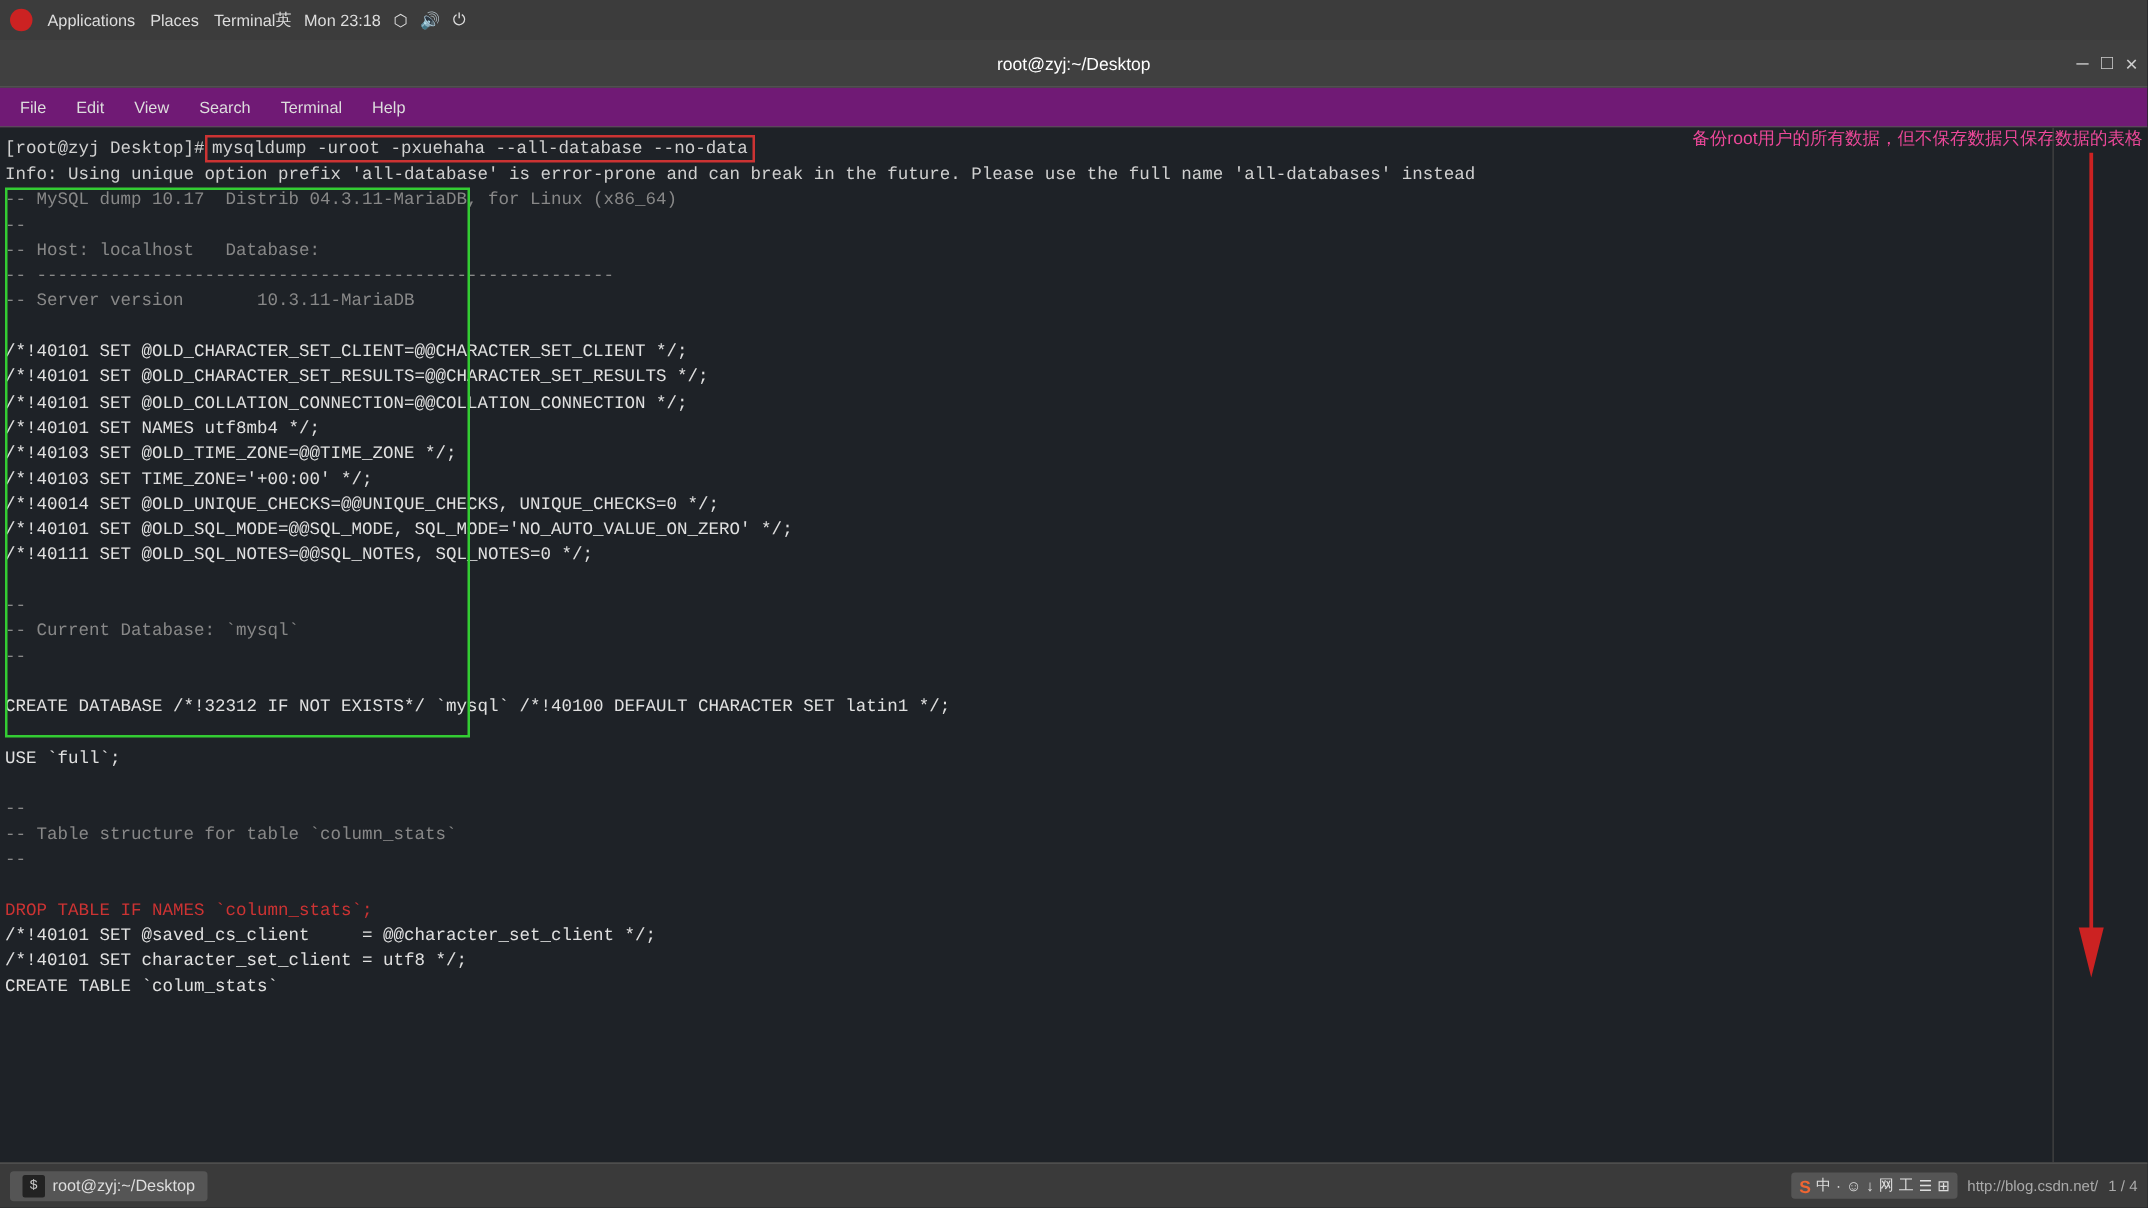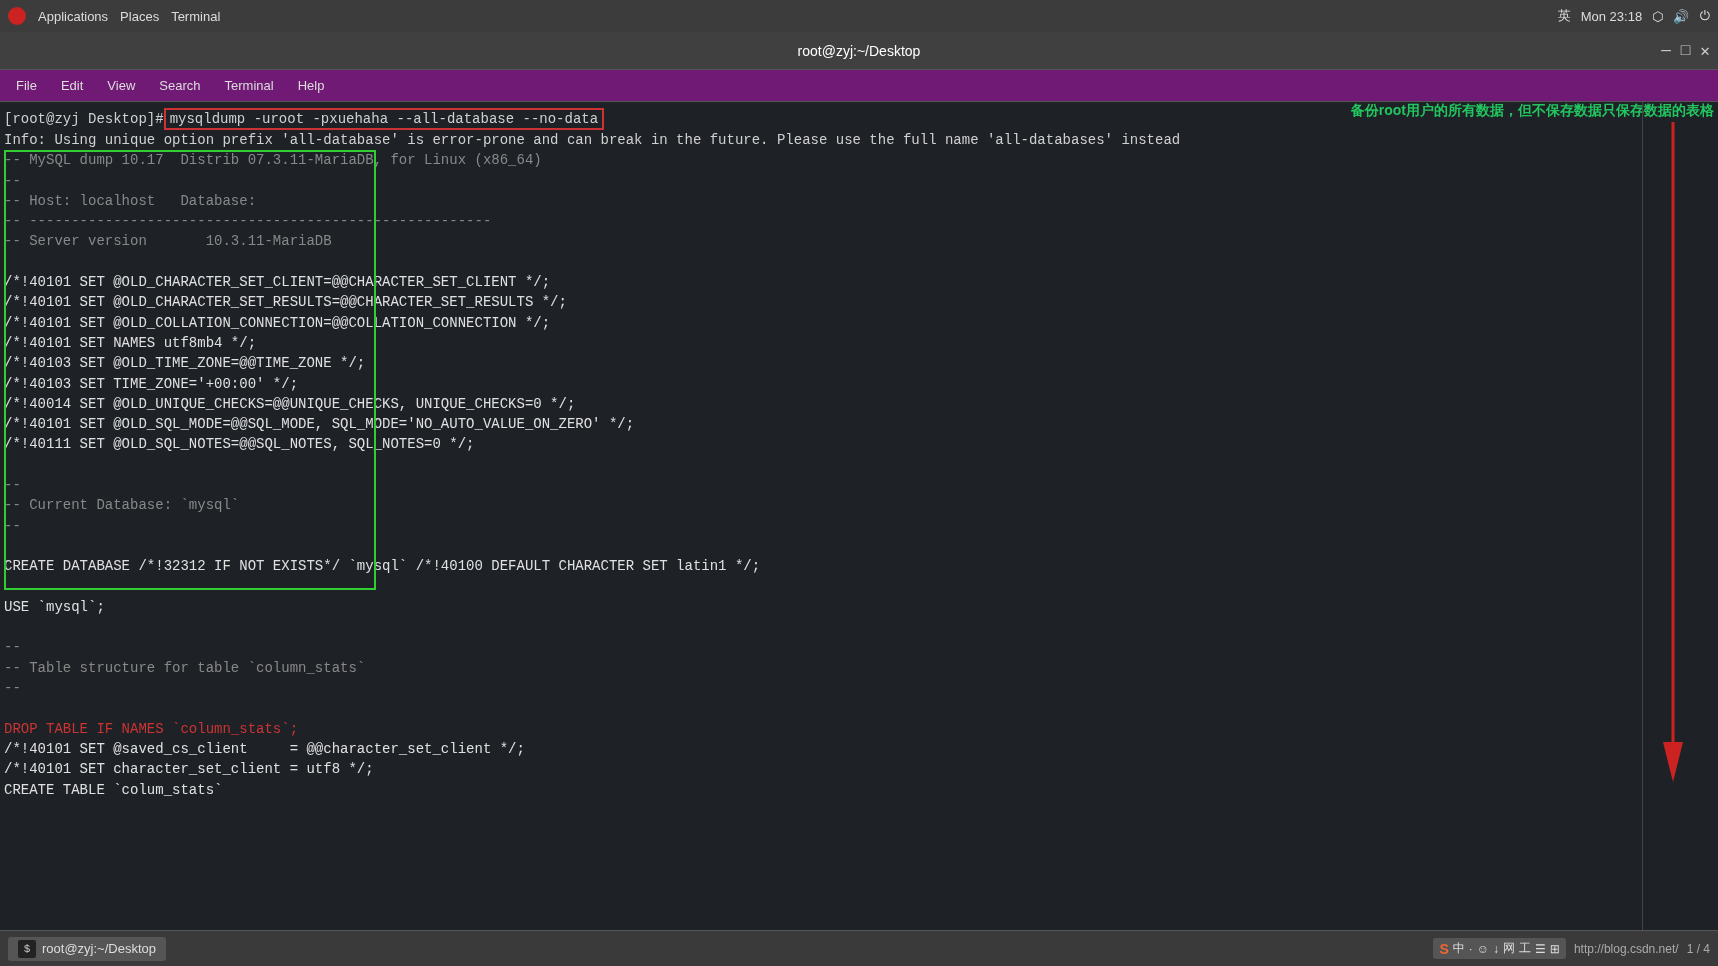--- a/index.html
+++ b/index.html
@@ -11,21 +11,20 @@
       overflow: hidden;
     }
 
     
     .system-bar {
       width: 100%;
       height: 32px;
       background: #3c3c3c;
       display: flex;
       align-items: center;
-      justify-content: space-between;
       padding: 0 8px;
     }
     .system-bar-left {
       display: flex;
       align-items: center;
       gap: 12px;
     }
     .system-bar-left .app-icon {
       width: 18px;
       height: 18px;
@@ -129,24 +128,24 @@
       background: transparent;
       color: #d0d0d0;
       padding: 1px 4px;
       font-family: 'Courier New', monospace;
       font-size: 14px;
     }
     .annotation-box {
       position: absolute;
       top: 0px;
       right: 4px;
-      color: #22c55e;
+      color: #ec4899;
       font-family: Arial, sans-serif;
       font-size: 14px;
-      font-weight: bold;
+      font-weight: normal;
     }
 
     .info-warning {
       color: #d0d0d0;
     }
 
     
     .taskbar {
       position: absolute;
       bottom: 0;
@@ -274,21 +273,21 @@
     </div>
 
     <div class="annotation-box">备份root用户的所有数据，但不保存数据只保存数据的表格</div>
 
     <span class="line info-warning">Info: Using unique option prefix 'all-database' is error-prone and can break in the future. Please use the full name 'all-databases' instead</span>
 
     <div style="position:relative;">
 
       <div style="position:absolute;left:0;top:0;width:372px;height:440px;border:2px solid #33cc33;pointer-events:none;z-index:10;"></div>
 
-      <span class="line color-dim">-- MySQL dump 10.17  Distrib 07.3.11-MariaDB, for Linux (x86_64)</span>
+      <span class="line color-dim">-- MySQL dump 10.17  Distrib 04.3.11-MariaDB, for Linux (x86_64)</span>
       <span class="line color-dim">--</span>
       <span class="line color-dim">-- Host: localhost   Database: </span>
       <span class="line color-dim">-- -------------------------------------------------------</span>
       <span class="line color-dim">-- Server version       10.3.11-MariaDB</span>
       <span class="line">&nbsp;</span>
       <span class="line color-bright">/*!40101 SET @OLD_CHARACTER_SET_CLIENT=@@CHARACTER_SET_CLIENT */;</span>
       <span class="line color-bright">/*!40101 SET @OLD_CHARACTER_SET_RESULTS=@@CHARACTER_SET_RESULTS */;</span>
       <span class="line color-bright">/*!40101 SET @OLD_COLLATION_CONNECTION=@@COLLATION_CONNECTION */;</span>
       <span class="line color-bright">/*!40101 SET NAMES utf8mb4 */;</span>
       <span class="line color-bright">/*!40103 SET @OLD_TIME_ZONE=@@TIME_ZONE */;</span>
@@ -296,21 +295,21 @@
       <span class="line color-bright">/*!40014 SET @OLD_UNIQUE_CHECKS=@@UNIQUE_CHECKS, UNIQUE_CHECKS=0 */;</span>
       <span class="line color-bright">/*!40101 SET @OLD_SQL_MODE=@@SQL_MODE, SQL_MODE='NO_AUTO_VALUE_ON_ZERO' */;</span>
       <span class="line color-bright">/*!40111 SET @OLD_SQL_NOTES=@@SQL_NOTES, SQL_NOTES=0 */;</span>
       <span class="line">&nbsp;</span>
       <span class="line color-dim">--</span>
       <span class="line color-dim">-- Current Database: `mysql`</span>
       <span class="line color-dim">--</span>
       <span class="line">&nbsp;</span>
       <span class="line color-bright">CREATE DATABASE /*!32312 IF NOT EXISTS*/ `mysql` /*!40100 DEFAULT CHARACTER SET latin1 */;</span>
       <span class="line">&nbsp;</span>
-      <span class="line color-bright">USE `mysql`;</span>
+      <span class="line color-bright">USE `full`;</span>
       <span class="line">&nbsp;</span>
       <span class="line color-dim">--</span>
       <span class="line color-dim">-- Table structure for table `column_stats`</span>
       <span class="line color-dim">--</span>
       <span class="line">&nbsp;</span>
       <span class="line color-red">DROP TABLE IF NAMES `column_stats`;</span>
       <span class="line color-bright">/*!40101 SET @saved_cs_client     = @@character_set_client */;</span>
       <span class="line color-bright">/*!40101 SET character_set_client = utf8 */;</span>
       <span class="line color-bright">CREATE TABLE `colum_stats`</span>
     </div>

